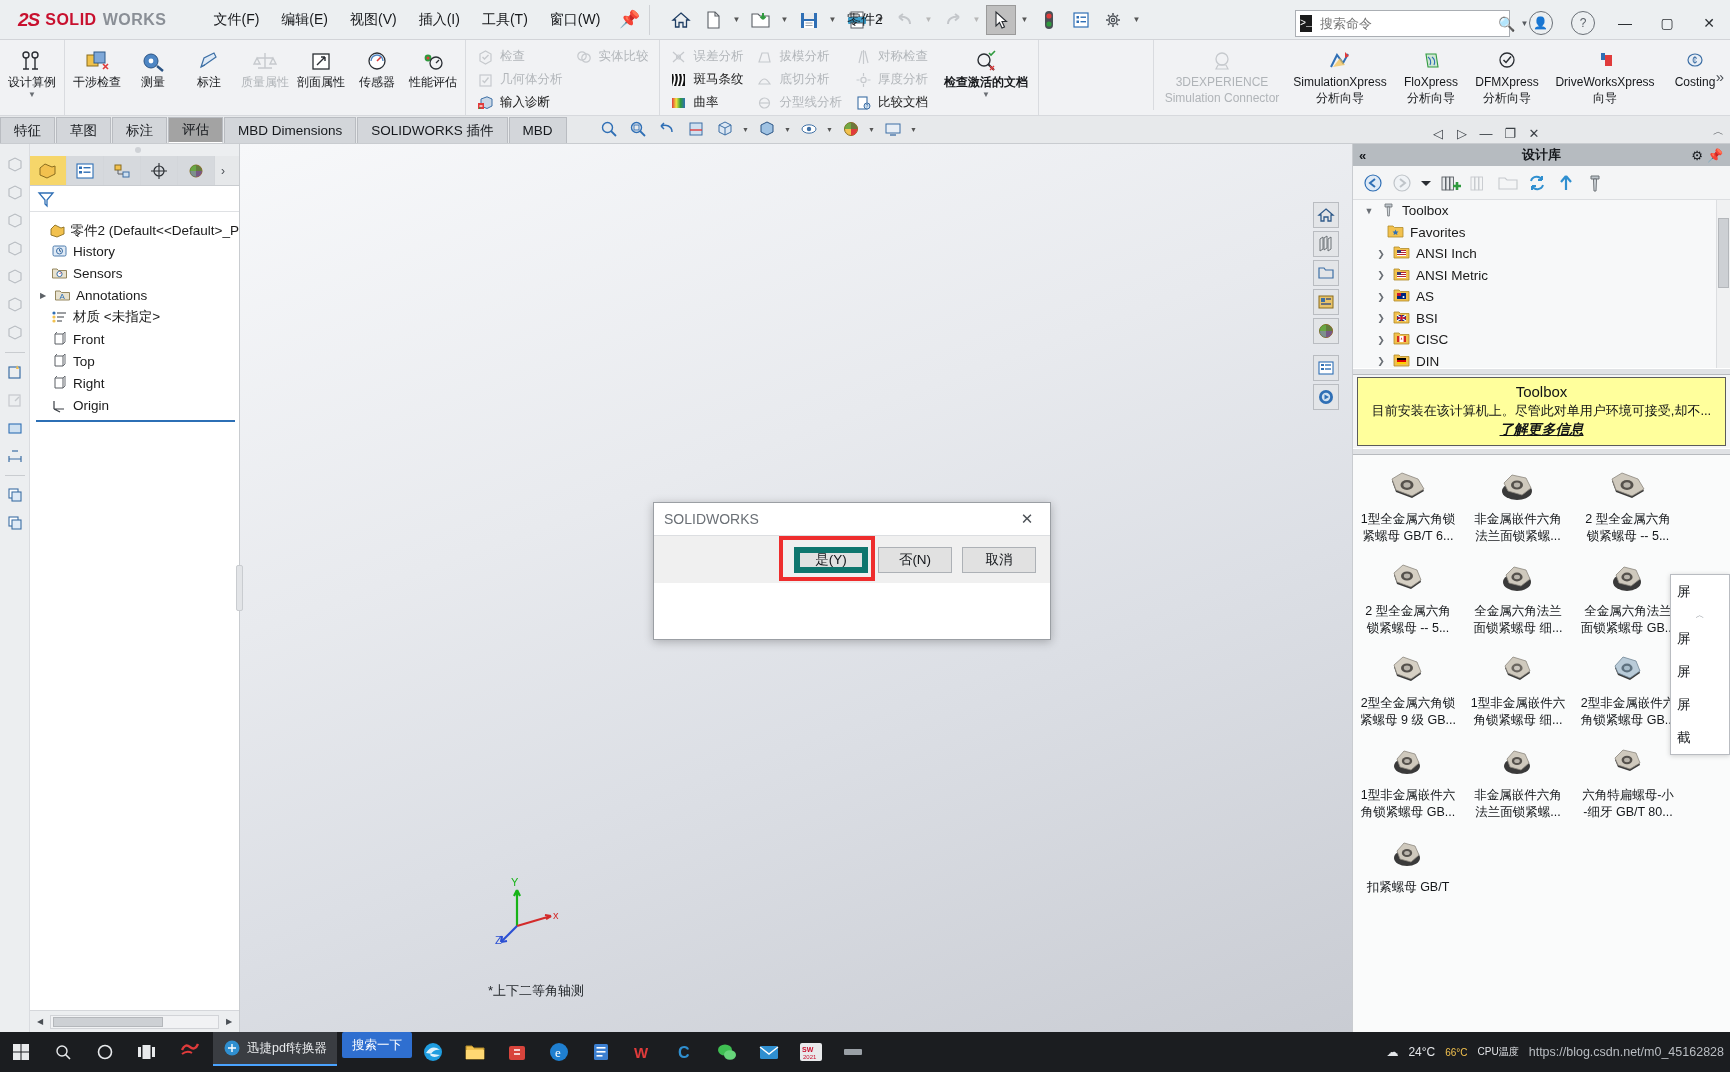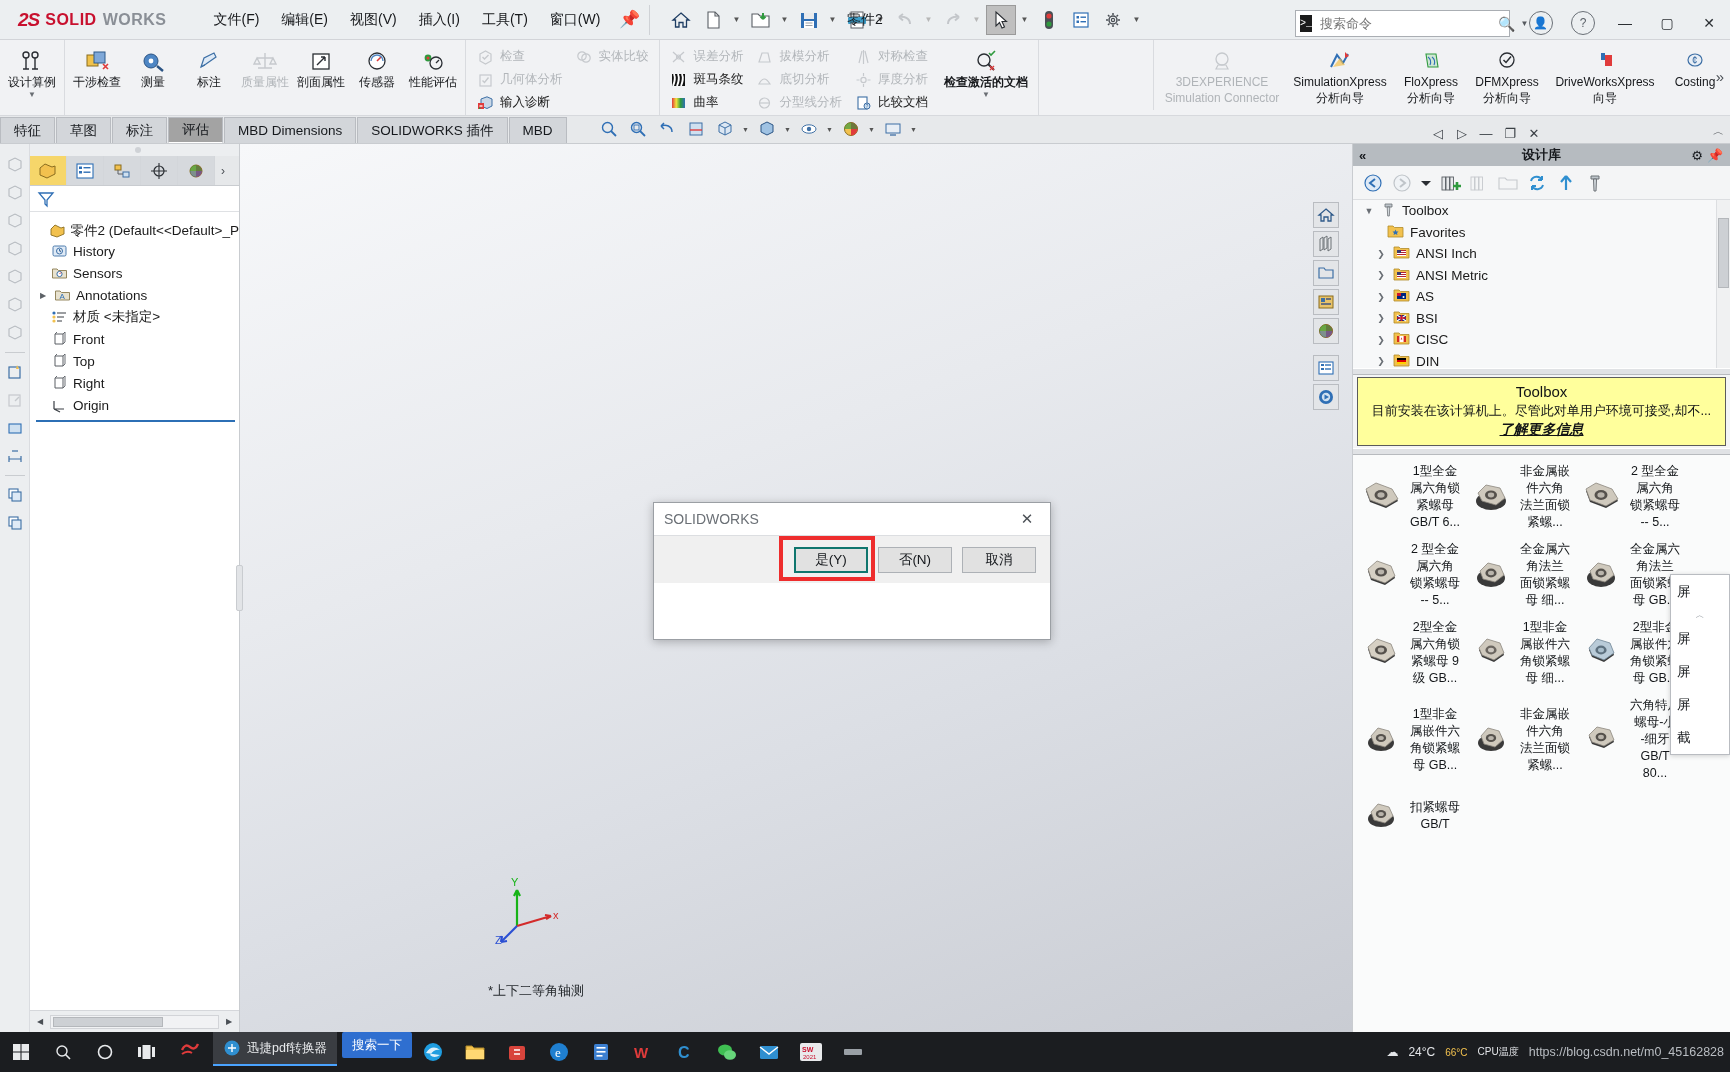--- a/index.html
+++ b/index.html
@@ -112,21 +112,21 @@
   .overlay { position:absolute; inset:0; z-index:40; pointer-events:none;}
   .dlg { position:absolute; left:653px; top:358px; width:398px; height:138px;
          background:#fff; border:1px solid #9b9fa4; box-shadow:0 2px 9px rgba(0,0,0,.25); pointer-events:auto;}
   .dlg-title { height:32px; display:flex; align-items:center; padding:0 10px; font-size:14px; color:#6b7076;}
   .dlg-close { margin-left:auto; width:26px;height:24px; display:flex;align-items:center;justify-content:center; color:#4b5056; font-size:15px;}
   .dlg-body { display:flex; align-items:center; gap:16px; padding:6px 18px 12px 24px; height:58px;}
   .warn-tri { width:34px; height:30px; position:relative; flex:0 0 auto;}
   .dlg-msg { font-size:14px; color:#14171a;}
   .dlg-foot { height:48px; background:#f0f0f0; border-top:1px solid #dcdee1; display:flex; align-items:center; justify-content:flex-end; padding-right:14px; gap:10px; position:relative;}
   .dbtn { min-width:74px; height:26px; border:1px solid #adb1b6; background:#e1e1e1; font-size:13.5px; display:flex; align-items:center; justify-content:center; color:#13161a;}
-  .dbtn.default { border:2px solid #0f766e; }
+  .dbtn.default { border:6px solid #0f766e; }
   .redbox { position:absolute; left:125px; top:0px; width:96px; height:45px; border:4px solid #ee2d2d; pointer-events:none;}
 
   
   .dlib { width:378px; background:#f4f5f6; display:flex; flex-direction:column; border-left:1px solid #c9ccd0;}
   .dlib-head { height:22px; background:#b6bbc0; display:flex; align-items:center; color:#15181c; font-weight:bold; font-size:13px; position:relative;}
   .dlib-head .collapse { padding:0 6px; font-size:13px; font-weight:bold;}
   .dlib-head .t { position:absolute; left:50%; transform:translateX(-50%);}
   .dlib-head .actions { margin-left:auto; display:flex; gap:5px; padding-right:6px;}
   .dlib-tools { height:34px; display:flex; align-items:center; gap:5px; padding:0 8px; background:#f4f5f6; border-bottom:1px solid #dcdee1;}
   .dtb { width:24px; height:24px; display:flex; align-items:center; justify-content:center;}
@@ -134,21 +134,21 @@
   .dn { display:flex; align-items:center; height:21.5px; gap:6px; padding-left:10px;}
   .dn .ch { width:12px; text-align:center; color:#6a6f75; font-size:9px;}
   .dlib-scroll { position:absolute; right:0; top:0; width:14px; height:100%; background:#f0f1f2; border-left:1px solid #dcdee1;}
   .dlib-scroll .th { position:absolute; top:18px; left:1px; width:11px; height:70px; background:#cdd0d4; border:1px solid #b4b7bb;}
   .splitbar { height:7px; background:#e0e2e5; border-top:1px solid #fff; border-bottom:1px solid #b7babe; position:relative;}
   .note { margin:2px 4px; background:#ffff9c; border:1px solid #5b5b5b; padding:4px 6px 6px; text-align:center; font-size:13px; color:#121416; line-height:19px;}
   .note .ttl { font-size:15px; }
   .note a { color:#121416; font-style:italic; font-weight:bold; text-decoration:underline; font-size:14px;}
   .lib-grid { flex:1; overflow:hidden; background:#fafbfb; padding-top:2px; position:relative;}
   .lrow { display:flex; }
-  .lcell { width:110px; display:flex; flex-direction:row; align-items:center; padding:6px 2px 4px;}
+  .lcell { width:110px; display:flex; flex-direction:column; align-items:center; padding:6px 2px 4px;}
   .lcell .nutimg { height:48px; display:flex; align-items:center; justify-content:center;}
   .lcell .cap { font-size:12.5px; text-align:center; line-height:17px; color:#14171a;}
 
   
   .flyout { position:absolute; right:0; top:430px; width:60px; background:#fff; border:1px solid #b9bcc1; z-index:30; box-shadow:0 1px 5px rgba(0,0,0,.18);}
   .flyout .fi { height:33px; display:flex; align-items:center; padding-left:6px; font-size:13.5px; color:#14171a;}
   .flyout .fsep { height:14px; display:flex; align-items:center; justify-content:center; color:#9aa0a6; font-size:9px;}
 
   
   .taskbar { height:40px; background:#1b1d20; display:flex; color:#e8eaec; position:relative;}

